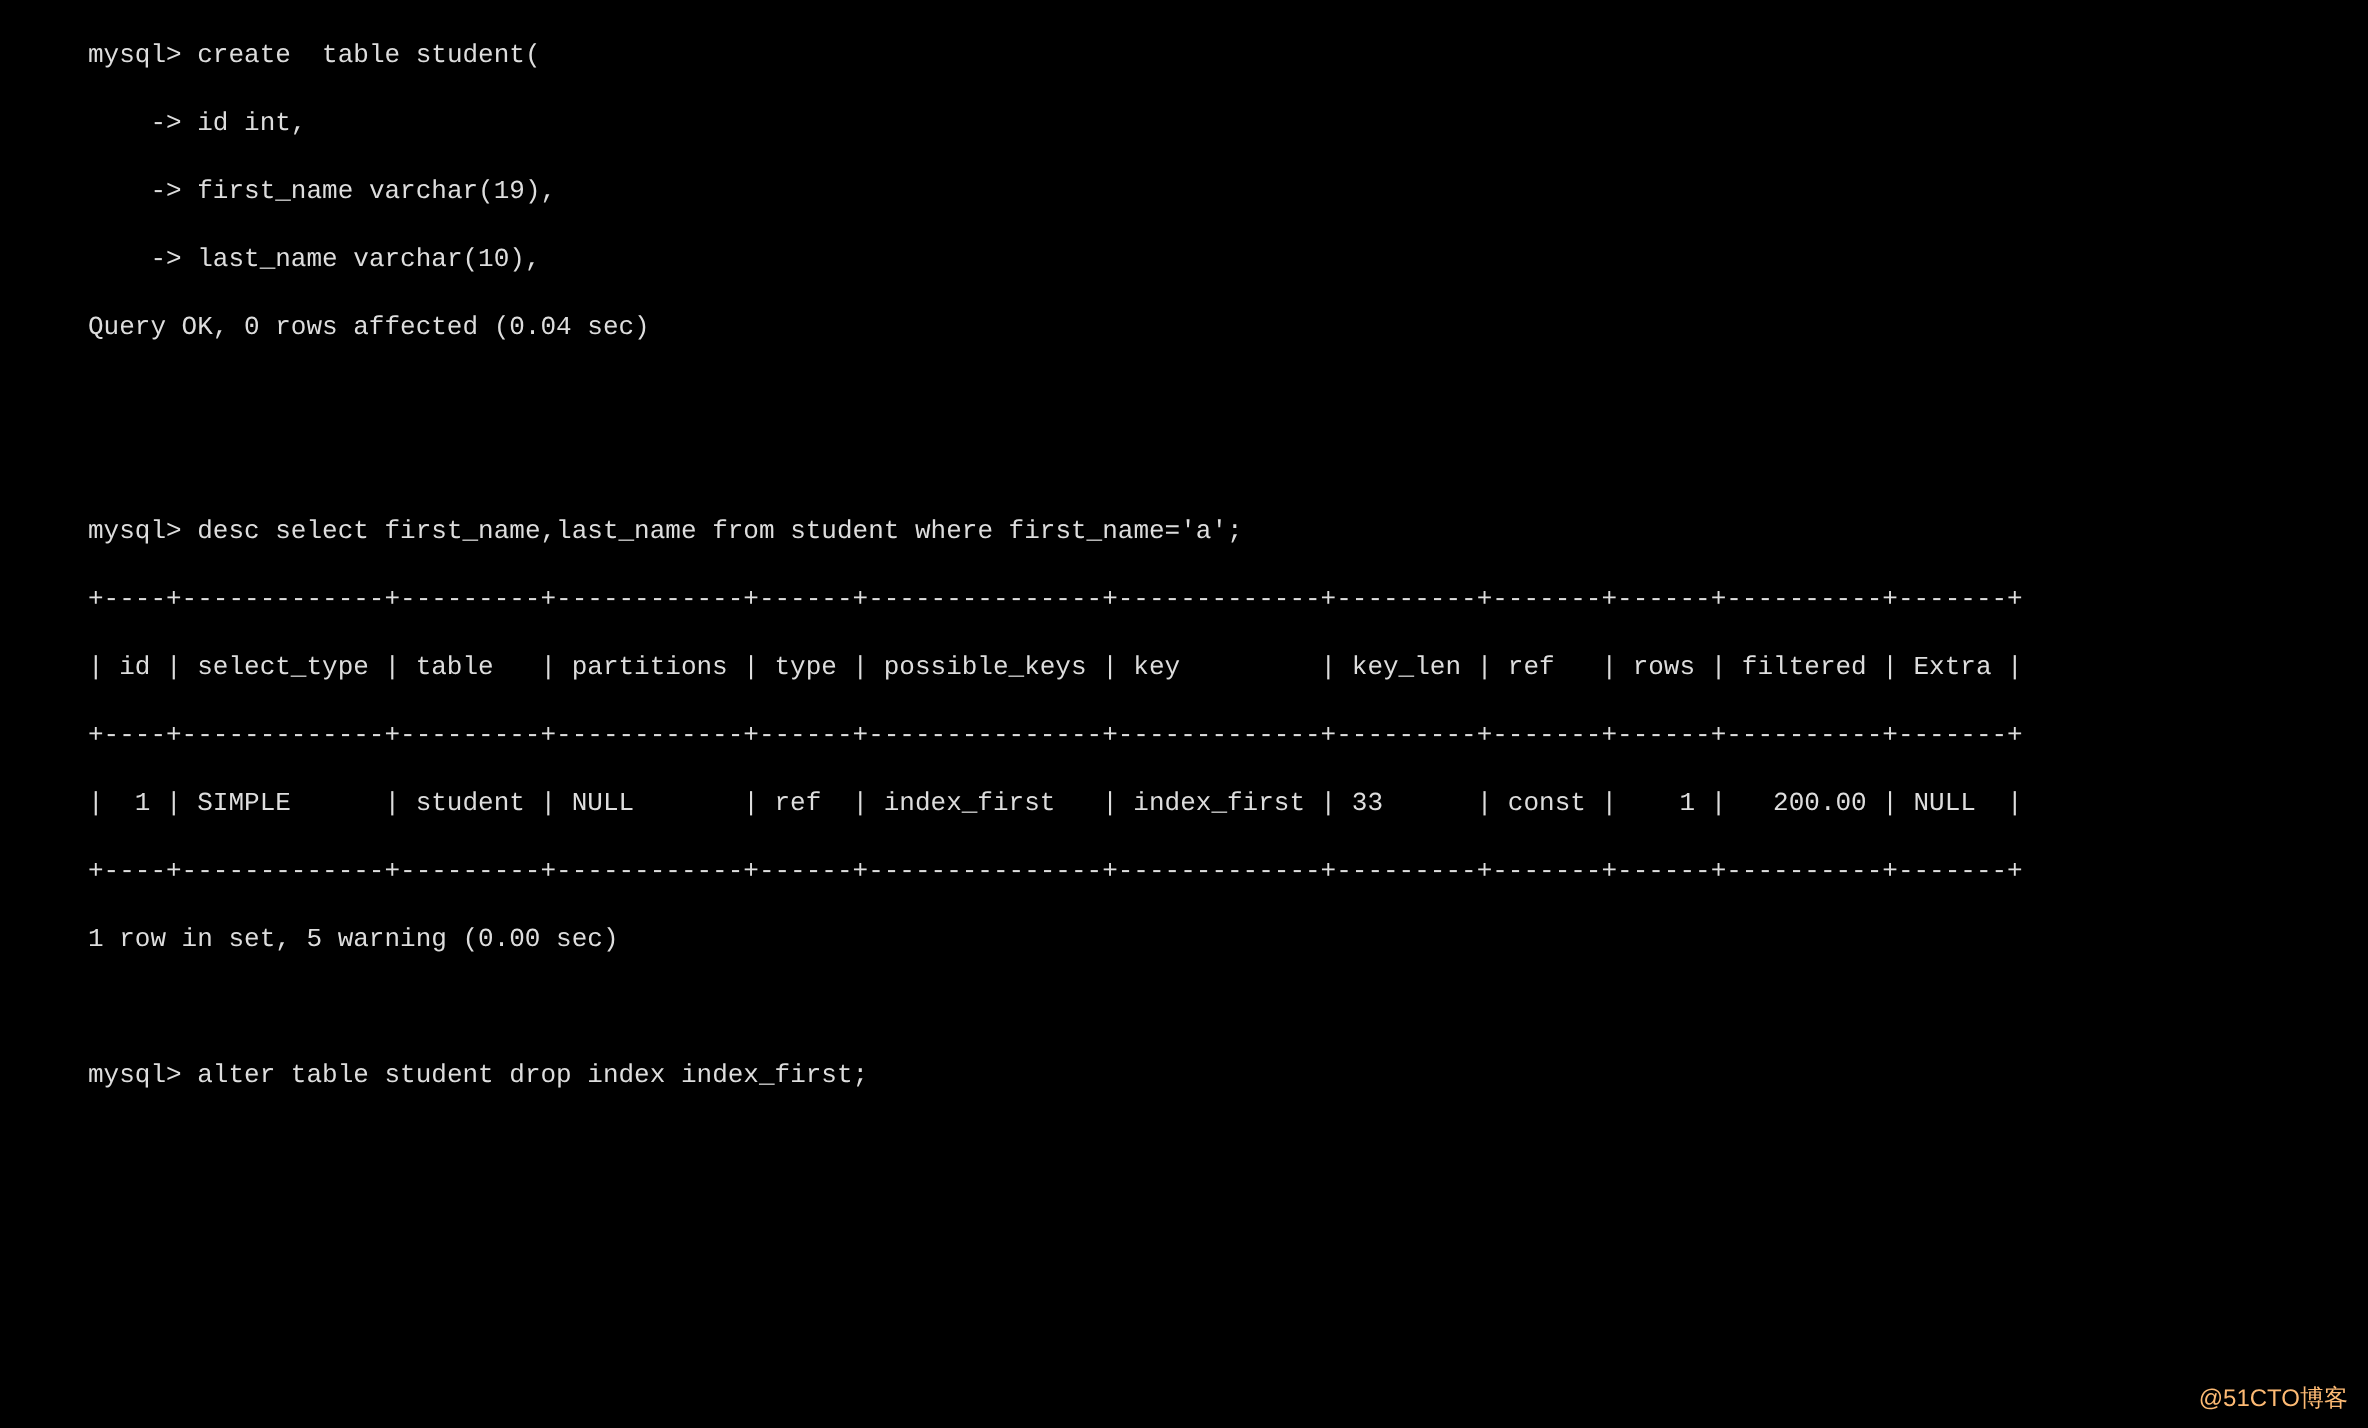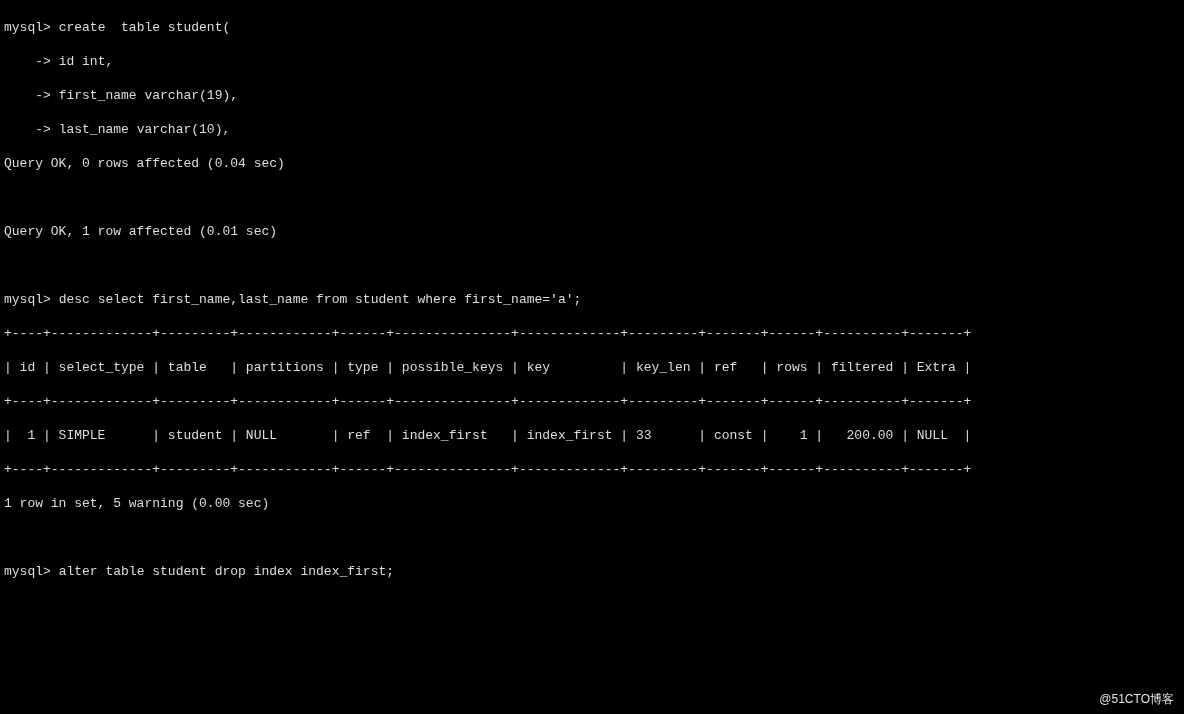--- a/index.html
+++ b/index.html
@@ -16,37 +16,36 @@
     position: relative;
   }
   .term {
     padding: 2px 4px;
     white-space: pre;
   }
   .watermark {
     position: absolute;
     bottom: 6px;
     right: 10px;
-    color: #e5e5e5;
+    color: #fdba74;
     font-family: Arial, sans-serif;
     font-size: 12px;
   }
-  .line { white-space: pre; }
+  .line { white-space: pre; margin-left: 40px; }
 </style>
 </head>
 <body>
 
 <div class="term">
 <div class="line"><span>mysql&gt;</span> <span>create  table student(</span></div>
 <div class="line"><span>    -&gt;</span> <span>id int,</span></div>
 <div class="line"><span>    -&gt;</span> <span>first_name varchar(19),</span></div>
 <div class="line"><span>    -&gt;</span> <span>last_name varchar(10),</span></div>
 <div class="line">Query OK, 0 rows affected (0.04 sec)</div>
 <div class="line"> </div>
-<div class="line">Query OK, 1 row affected (0.01 sec)</div>
 <div class="line"> </div>
 <div class="line"><span>mysql&gt;</span> <span>desc select first_name,last_name from student where first_name='a';</span></div>
 <div class="line">+----+-------------+---------+------------+------+---------------+-------------+---------+-------+------+----------+-------+</div>
 <div class="line">| id | select_type | table   | partitions | type | possible_keys | key         | key_len | ref   | rows | filtered | Extra |</div>
 <div class="line">+----+-------------+---------+------------+------+---------------+-------------+---------+-------+------+----------+-------+</div>
 <div class="line">|  1 | SIMPLE      | student | NULL       | ref  | index_first   | index_first | 33      | const |    1 |   200.00 | NULL  |</div>
 <div class="line">+----+-------------+---------+------------+------+---------------+-------------+---------+-------+------+----------+-------+</div>
 <div class="line">1 row in set, 5 warning (0.00 sec)</div>
 <div class="line"> </div>
 <div class="line"><span>mysql&gt;</span> <span>alter table student drop index index_first;</span></div>

